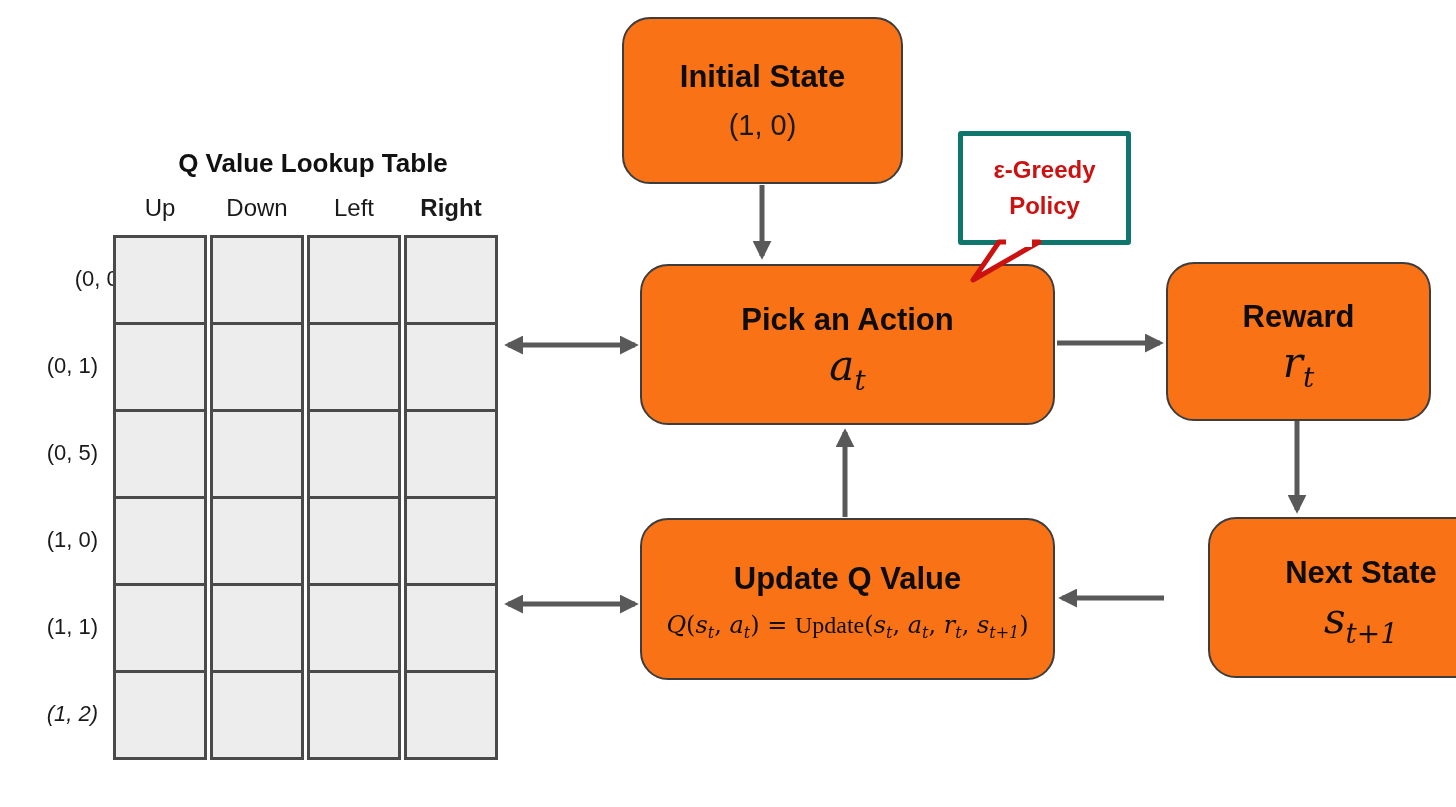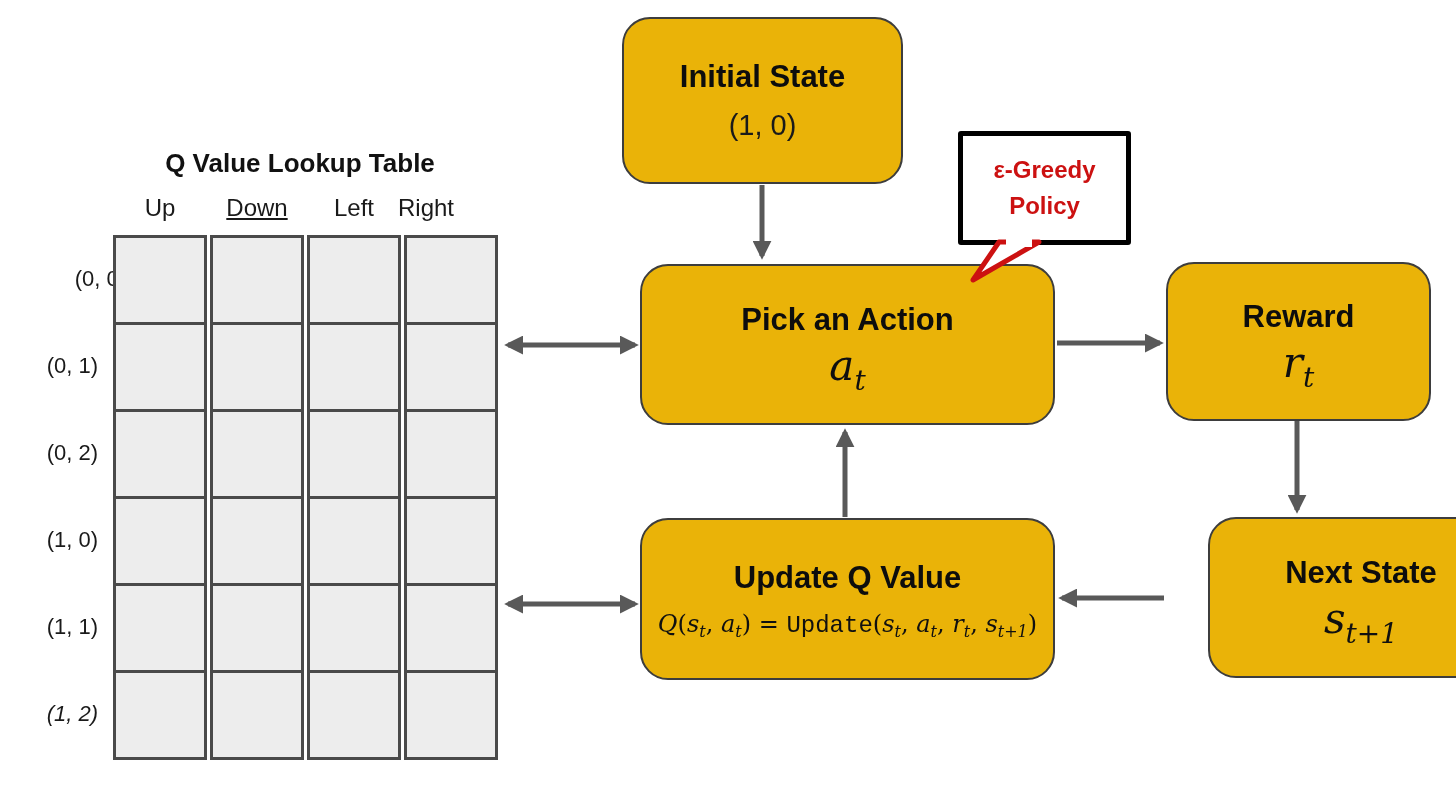--- a/index.html
+++ b/index.html
@@ -2,77 +2,77 @@
 <html><head>
 <meta charset="utf-8">
 <style>
   html,body{margin:0;padding:0;background:#ffffff;}
   #canvas{
     position:relative;width:1456px;height:807px;background:#ffffff;overflow:hidden;
     font-family:"Liberation Sans", sans-serif;color:#111111;
   }
   
   .qtable-title{
-    position:absolute;left:106px;top:148px;width:388px;text-align:center;
+    position:absolute;left:119px;top:148px;width:388px;text-align:center;
     font-size:26px;font-weight:bold;color:#111;
   }
   #col-headers div{
     position:absolute;top:194px;width:120px;margin-left:-60px;text-align:center;
     font-size:24px;color:#1a1a1a;
   }
   #row-labels div{
     position:absolute;left:0;width:98px;height:87px;text-align:right;
     font-size:22px;color:#1a1a1a;display:flex;align-items:center;justify-content:flex-end;
   }
   .qcol{position:absolute;top:235px;width:94px;}
   .qcell{
     box-sizing:border-box;height:90px;border:3px solid #4a4a4a;background:#ededed;
   }
   .qcell + .qcell{margin-top:-3px;height:90px;}
   
   .node{
-    position:absolute;box-sizing:border-box;background:#eab308;
+    position:absolute;box-sizing:border-box;background:#f97316;
     border:2px solid #3d3d3d;border-radius:28px;
     display:flex;flex-direction:column;align-items:center;justify-content:center;
   }
   .node .title{font-size:31px;font-weight:bold;color:#0d0d0d;line-height:1.15;}
   .node .plain-sub{font-size:29px;color:#1a1a1a;margin-top:14px;}
   .math{font-family:"DejaVu Serif", serif;font-style:italic;font-size:42px;color:#101010;margin-top:8px;line-height:1;}
   .math sub{font-size:28px;line-height:0;vertical-align:-0.35em;}
   .formula{margin-top:16px;font-size:24px;color:#101010;white-space:nowrap;line-height:1;}
   .formula .it{font-family:"DejaVu Serif", serif;font-style:italic;}
   .formula .rm{font-family:"DejaVu Serif", serif;}
-  .formula .tt{font-family:Liberation Mono, monospace;}
+  .formula .tt{font-family:Liberation Serif, serif;}
   .formula sub{font-size:16px;line-height:0;vertical-align:-0.3em;font-family:"DejaVu Serif", serif;font-style:italic;}
   
   .callout{
     position:absolute;left:958px;top:131px;width:173px;height:114px;box-sizing:border-box;
-    background:#ffffff;border:5px solid #000000;border-radius:3px;
+    background:#ffffff;border:5px solid #0f766e;border-radius:3px;
     display:flex;flex-direction:column;align-items:center;justify-content:center;
     font-size:24px;font-weight:bold;color:#cc1111;line-height:1.5;text-align:center;
   }
   
   #overlay{position:absolute;left:0;top:0;width:1456px;height:807px;pointer-events:none;}
 </style>
 </head>
 <body>
 
 <div id="canvas">
 
   <div class="qtable-title">Q Value Lookup Table</div>
   <div id="col-headers">
       <div style="left: 160px;">Up</div>
-      <div style="left: 257px; text-decoration: underline;">Down</div>
+      <div style="left: 257px;">Down</div>
       <div style="left: 354px;">Left</div>
-      <div style="left: 426px;">Right</div>
+      <div style="left: 451px; font-weight: bold;">Right</div>
     </div>
   <div id="row-labels">
       <div style="top: 235px; padding-left: 28px;">(0, 0)</div>
       <div style="top: 322px;">(0, 1)</div>
-      <div style="top: 409px;">(0, 2)</div>
+      <div style="top: 409px;">(0, 5)</div>
       <div style="top: 496px;">(1, 0)</div>
       <div style="top: 583px;">(1, 1)</div>
       <div style="top: 670px; font-style: italic;">(1, 2)</div>
     </div>
   <div id="qtable-grid">
       <div class="qcol" style="left: 113px;">
         <div class="qcell"></div>
         <div class="qcell"></div>
         <div class="qcell"></div>
         <div class="qcell"></div>

